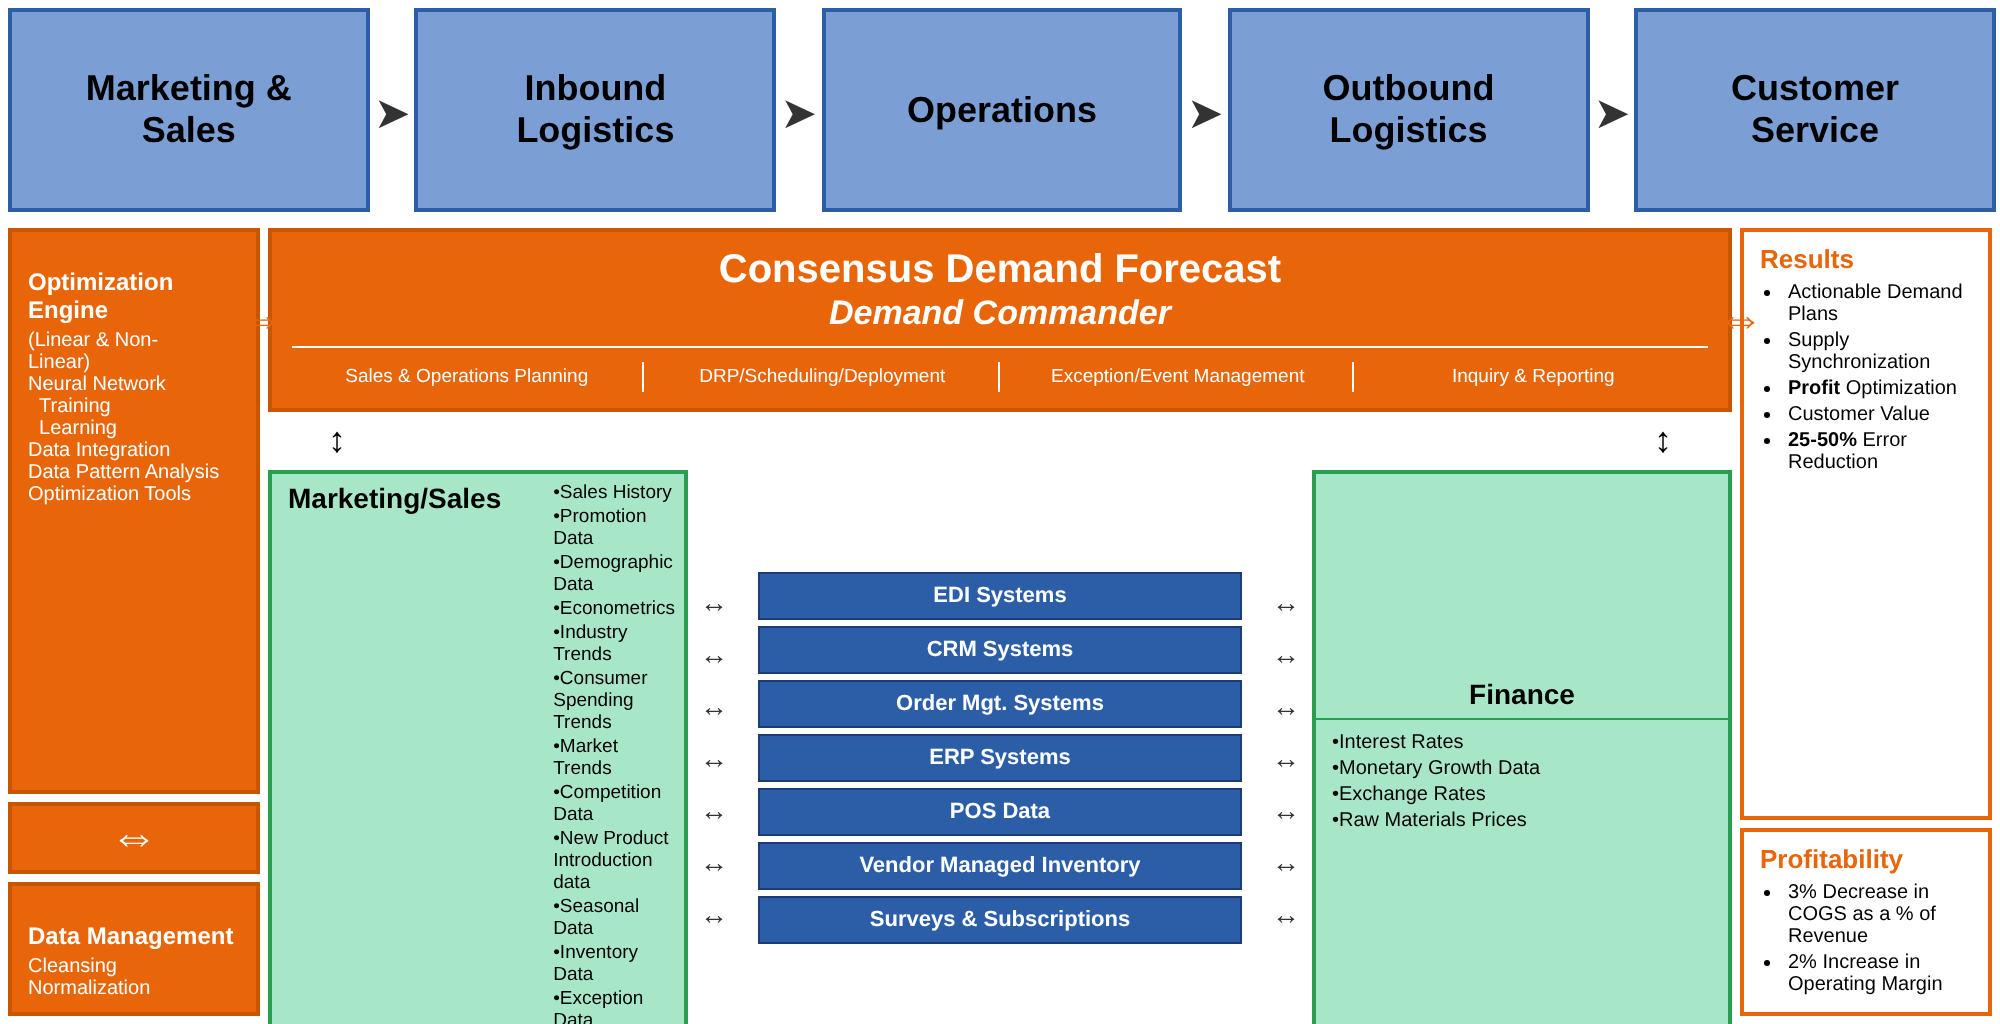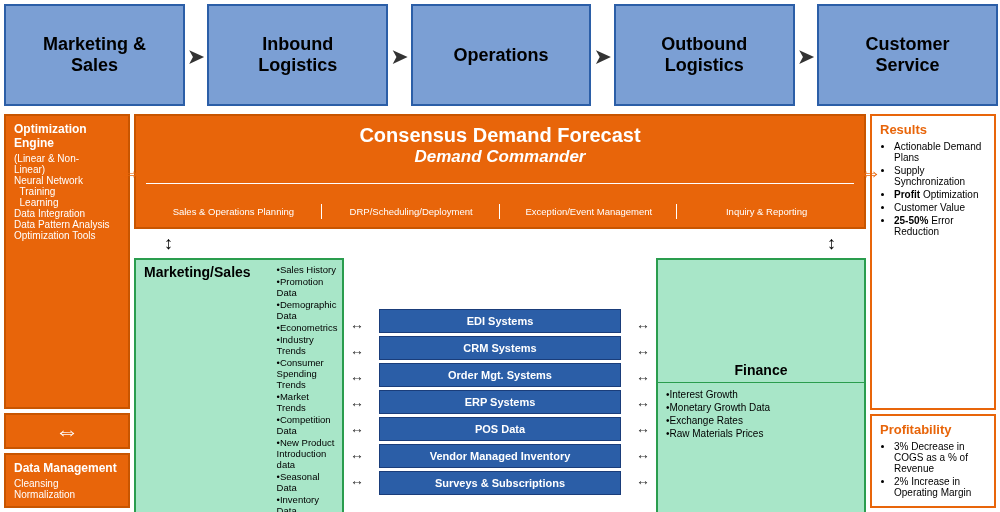--- a/index.html
+++ b/index.html
@@ -75,20 +75,21 @@
       padding: 6px 8px;
       color: #fff;
       font-size: 10.5px;
       flex: 1;
     }
 
     .sidebar-box-orange .title {
       font-weight: bold;
       font-size: 12px;
       margin-bottom: 3px;
+      margin-top: 12px;
     }
 
     
     .right-sidebar {
       width: 130px;
       display: flex;
       flex-direction: column;
       gap: 4px;
       padding: 4px 4px 4px 0;
       flex-shrink: 0;
@@ -149,23 +150,23 @@
     }
 
     .cdf-subtitle {
       font-size: 17px;
       font-style: italic;
       font-weight: bold;
     }
 
     .cdf-subrow {
       display: flex;
-      margin-top: 16px;
+      margin-top: 6px;
       border-top: 1px solid #fff;
-      padding-top: 20px;
+      padding-top: 7px;
       gap: 2px;
       justify-content: space-between;
     }
 
     .cdf-sub-item {
       flex: 1;
       font-size: 9.5px;
       color: #fff;
       text-align: center;
       border-right: 1px solid #fff;
@@ -401,21 +402,21 @@
             <div class="h-double-arrow">↔</div>
             <div class="h-double-arrow">↔</div>
             <div class="h-double-arrow">↔</div>
             <div class="h-double-arrow">↔</div>
           </div>
         </div>
 
         <div class="finance-box">
           <div class="box-title">Finance</div>
           <div class="box-content">
-            <p>•Interest Growth</p>
+            <p>•Interest Rates</p>
             <p>•Monetary Growth Data</p>
             <p>•Exchange Rates</p>
             <p>•Raw Materials Prices</p>
           </div>
         </div>
 
       </div>
     </div>
 
     <div class="right-sidebar">

